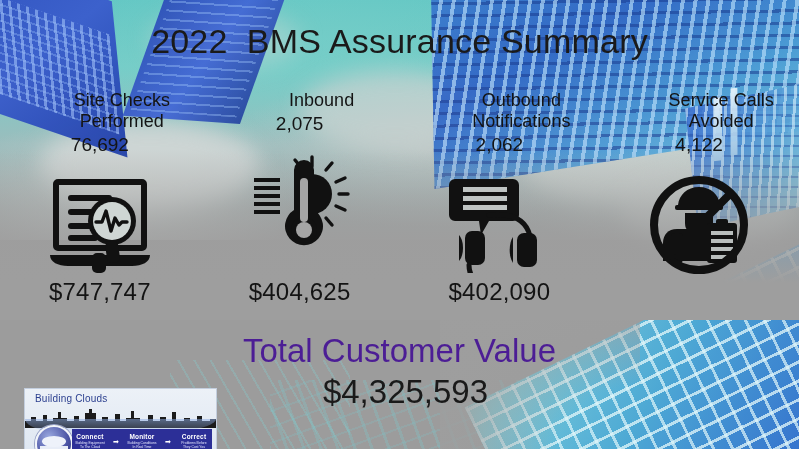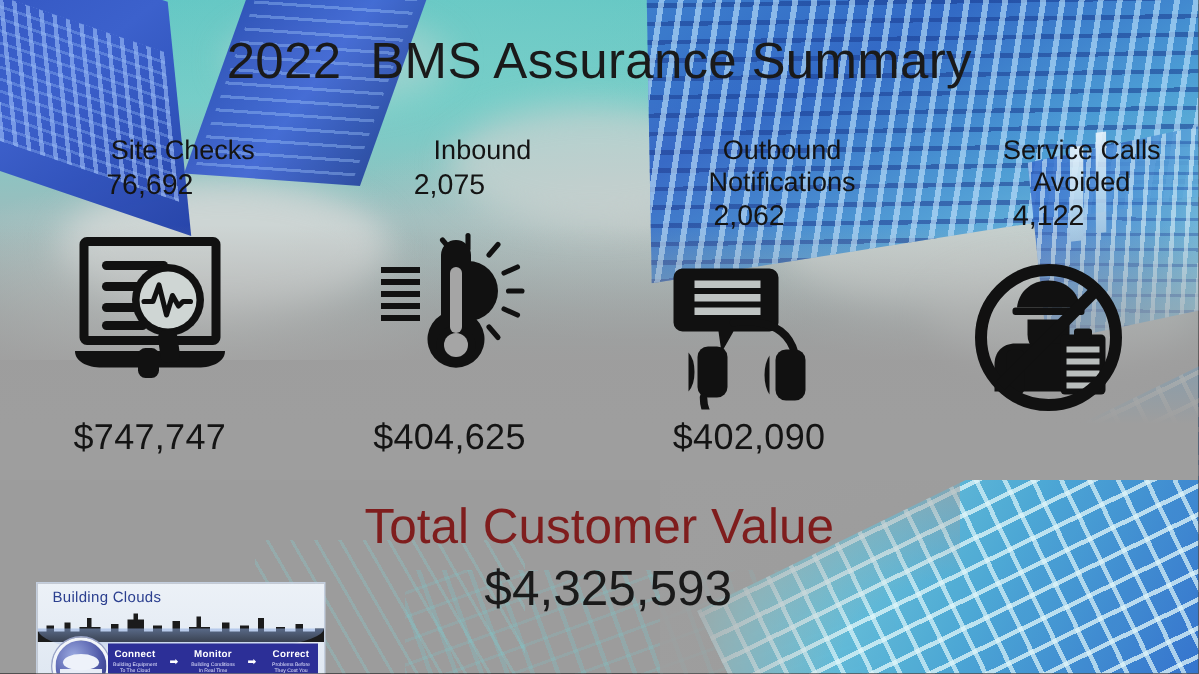--- a/index.html
+++ b/index.html
@@ -156,21 +156,21 @@
 
   .money{
     position:absolute;left:0;top:278px;width:799px;display:flex;
   }
   .money .col{width:199.75px;}
   .amt{font-size:24px;color:#141414;text-align:left;letter-spacing:.2px;}
 
   .total{
     position:absolute;left:0;right:0;top:330px;text-align:center;
   }
-  .total-label{font-size:33px;color:#7f1d1d;line-height:41px;}
+  .total-label{font-size:33px;color:#4c1d95;line-height:41px;}
   .total-value{font-size:33px;color:#1a1a1a;line-height:41px;padding-left:12px;}
 
   
   .logo{
     position:absolute;left:8px;top:388px;width:191px;height:72px;
     background:linear-gradient(180deg,#ecf1f7 0%, #e4ebf4 55%, #dde6f1 100%);
     border:1px solid #c3cede;
     overflow:hidden;
     margin-left:16px;
   }
@@ -251,20 +251,21 @@
   <div class="sky2"></div>
 
   <div class="content">
 
     <div class="title">2022  BMS Assurance Summary</div>
 
     <div class="cols">
 
       <div class="col">
         <div class="cap">Site Checks</div>
+        <div class="cap">Performed</div>
         <div class="cnt">76,692</div>
         <div class="iconbox">
           <svg width="104" height="100" viewBox="0 0 104 100">
             <g fill="#111">
               <path d="M10 6 h84 a5 5 0 0 1 5 5 v62 a5 5 0 0 1 -5 5 h-84 a5 5 0 0 1 -5 -5 v-62 a5 5 0 0 1 5 -5 z
                        M11 12 v60 h82 v-60 z"></path>
               <rect x="20" y="22" width="44" height="6" rx="3"></rect>
               <rect x="20" y="36" width="44" height="6" rx="3"></rect>
               <rect x="20" y="50" width="38" height="6" rx="3"></rect>
               <rect x="20" y="62" width="30" height="6" rx="3"></rect>

